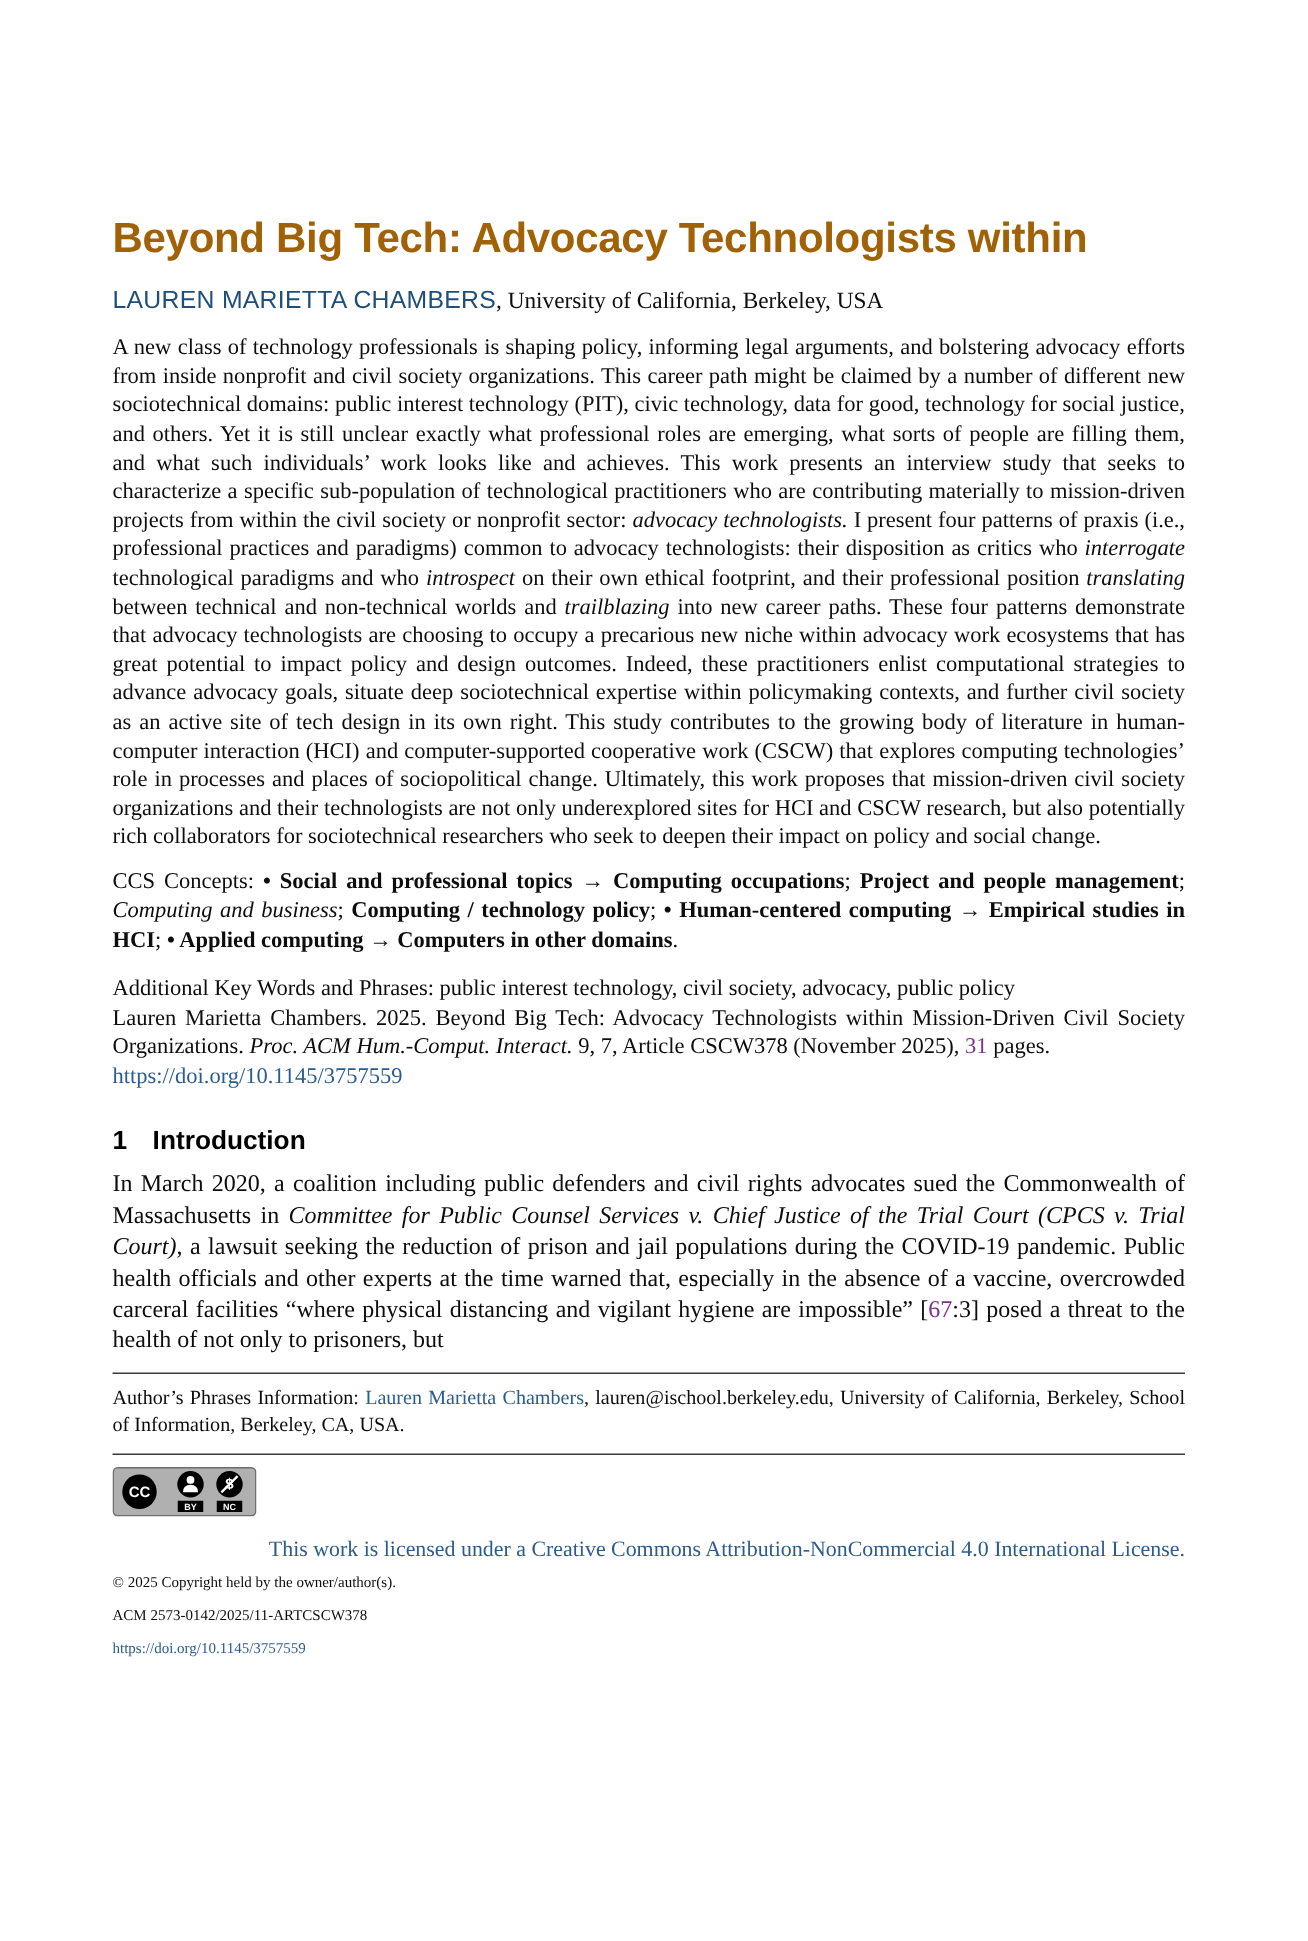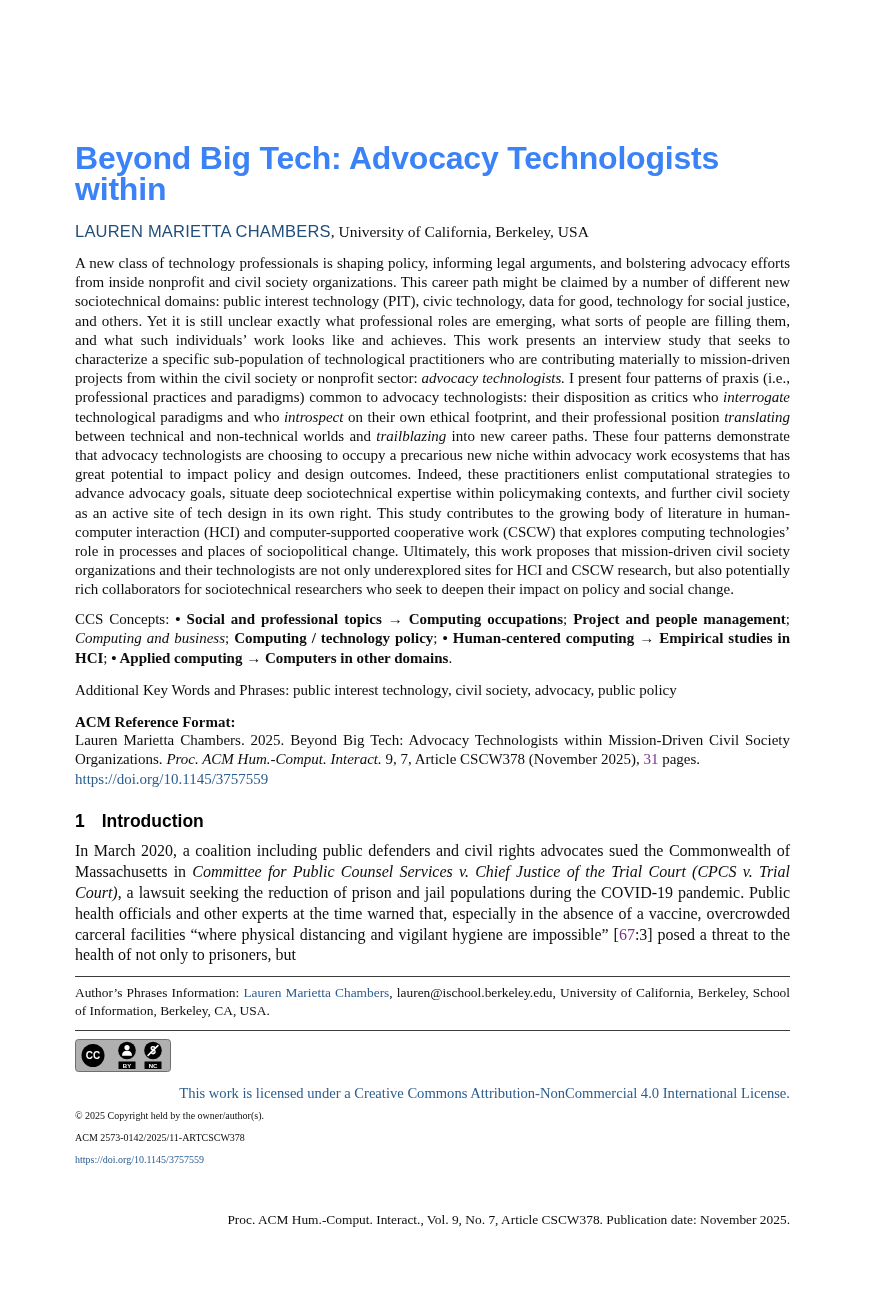--- a/index.html
+++ b/index.html
@@ -10,23 +10,23 @@
     background: #ffffff;
     font-family: "Liberation Serif", serif;
     color: #0d0d0d;
     overflow: hidden;
   }
   .content { padding: 143px 82px 0 75px; }
 
   .title {
     font-family: "Liberation Sans", sans-serif;
     font-weight: bold;
-    font-size: 32px;
+    font-size: 28px;
     line-height: 31px;
-    color: #3b82f6;
+    color: #a16207;
     letter-spacing: -0.2px;
   }
   .author-line { margin-top: 17px; font-size: 15.5px; }
   .author-name {
     font-family: "Liberation Sans", sans-serif;
     font-size: 16.5px;
     color: var(--author-blue);
     letter-spacing: 0.2px;
   }
   .abstract { margin-top: 13px; font-size: 15px; line-height: 19.2px; text-align: justify; }
@@ -78,21 +78,20 @@
     </div>
 
     <p class="author-line"><span class="author-name">LAUREN MARIETTA CHAMBERS</span><span>, University of California, Berkeley, USA</span></p>
 
     <p class="abstract"><span>A new class of technology professionals is shaping policy, informing legal arguments, and bolstering advocacy efforts from inside nonprofit and civil society organizations. This career path might be claimed by a number of different new sociotechnical domains: public interest technology (PIT), civic technology, data for good, technology for social justice, and others. Yet it is still unclear exactly what professional roles are emerging, what sorts of people are filling them, and what such individuals’ work looks like and achieves. This work presents an interview study that seeks to characterize a specific sub-population of technological practitioners who are contributing materially to mission-driven projects from within the civil society or nonprofit sector: </span><span class="seg-i">advocacy technologists.</span><span> I present four patterns of praxis (i.e., professional practices and paradigms) common to advocacy technologists: their disposition as critics who </span><span class="seg-i">interrogate</span><span> technological paradigms and who </span><span class="seg-i">introspect</span><span> on their own ethical footprint, and their professional position </span><span class="seg-i">translating</span><span> between technical and non-technical worlds and </span><span class="seg-i">trailblazing</span><span> into new career paths. These four patterns demonstrate that advocacy technologists are choosing to occupy a precarious new niche within advocacy work ecosystems that has great potential to impact policy and design outcomes. Indeed, these practitioners enlist computational strategies to advance advocacy goals, situate deep sociotechnical expertise within policymaking contexts, and further civil society as an active site of tech design in its own right. This study contributes to the growing body of literature in human-computer interaction (HCI) and computer-supported cooperative work (CSCW) that explores computing technologies’ role in processes and places of sociopolitical change. Ultimately, this work proposes that mission-driven civil society organizations and their technologists are not only underexplored sites for HCI and CSCW research, but also potentially rich collaborators for sociotechnical researchers who seek to deepen their impact on policy and social change.</span></p>
 
     <p class="ccs"><span>CCS Concepts: </span><span class="seg-b">• </span><span class="seg-b">Social and professional topics → Computing occupations</span><span>; </span><span class="seg-b">Project and people management</span><span>; </span><span class="seg-i">Computing and business</span><span>; </span><span class="seg-b">Computing / technology policy</span><span>; </span><span class="seg-b">• </span><span class="seg-b">Human-centered computing → Empirical studies in HCI</span><span>; </span><span class="seg-b">• </span><span class="seg-b">Applied computing → Computers in other domains</span><span>.</span></p>
 
     <p class="keywords">Additional Key Words and Phrases: public interest technology, civil society, advocacy, public policy</p>
 
-    <p class="ref-heading">ACM Reference Format:</p>
     <p class="ref-text"><span>Lauren Marietta Chambers. 2025. Beyond Big Tech: Advocacy Technologists within Mission-Driven Civil Society Organizations. </span><span class="seg-i">Proc. ACM Hum.-Comput. Interact.</span><span> 9, 7, Article CSCW378 (November 2025), </span><span class="seg-cite">31</span><span> pages.</span></p>
     <p class="ref-doi">https://doi.org/10.1145/3757559</p>
 
     <p class="section-heading"><span class="section-number">1</span><span>Introduction</span></p>
 
     <p class="intro"><span>In March 2020, a coalition including public defenders and civil rights advocates sued the Commonwealth of Massachusetts in </span><span class="seg-i">Committee for Public Counsel Services v. Chief Justice of the Trial Court (CPCS v. Trial Court)</span><span>, a lawsuit seeking the reduction of prison and jail populations during the COVID-19 pandemic. Public health officials and other experts at the time warned that, especially in the absence of a vaccine, overcrowded carceral facilities “where physical distancing and vigilant hygiene are impossible” [</span><span class="seg-cite">67</span><span>:3] posed a threat to the health of not only to prisoners, but</span></p>
 
     <hr class="rule">
 
     <p class="contact"><span>Author’s Phrases Information: </span><span class="seg-link">Lauren Marietta Chambers</span><span>, lauren@ischool.berkeley.edu, University of California, Berkeley, School of Information, Berkeley, CA, USA.</span></p>
@@ -123,14 +122,13 @@
       </svg>
     </div>
 
     <p class="license-line">This work is licensed under a Creative Commons Attribution-NonCommercial 4.0 International License.</p>
     <p class="meta-line">© 2025 Copyright held by the owner/author(s).</p>
     <p class="meta-line">ACM 2573-0142/2025/11-ARTCSCW378</p>
     <p class="meta-line meta-link">https://doi.org/10.1145/3757559</p>
 
   </div>
 
-  <div class="footer">Proc. ACM Hum.-Comput. Interact., Vol. 9, No. 7, Article CSCW378. Publication date: November 2025.</div>
 </div>
 
 </body></html>

